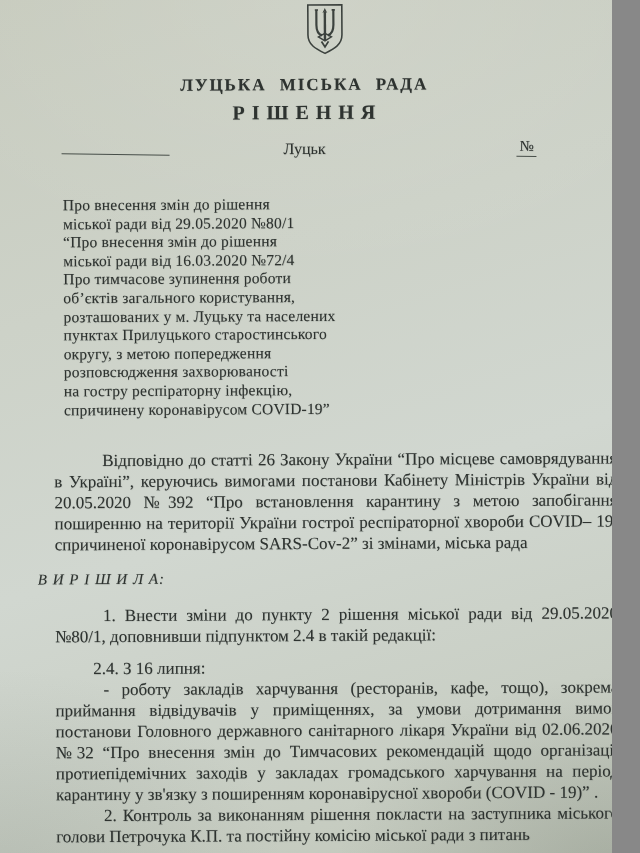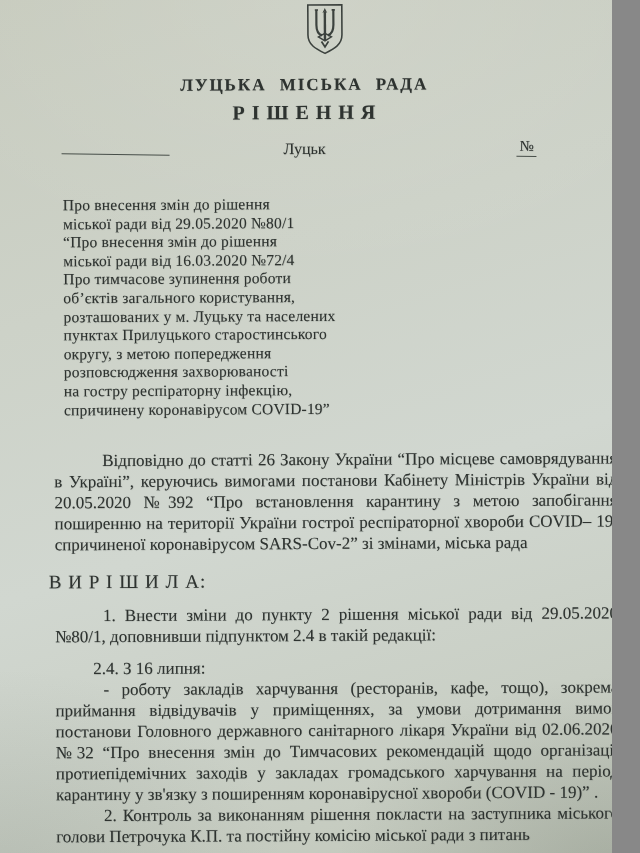--- a/index.html
+++ b/index.html
@@ -47,22 +47,22 @@
     position:absolute;left:64px;top:195px;width:330px;
     font-size:15.5px;line-height:18.6px;letter-spacing:0.2px;
     white-space:pre-line;
   }
   .preamble{
     position:absolute;left:54px;top:449px;width:563px;
     font-size:17px;line-height:21px;
     text-align:justify;text-indent:48px;
   }
   .resolution-word{
-    position:absolute;left:48px;top:570px;
-    font-size:19px;letter-spacing:1px;
+    position:absolute;left:37px;top:570px;
+    font-size:15px;letter-spacing:1px;font-style:italic;
   }
   .items{
     position:absolute;left:54px;top:604px;width:563px;
     font-size:17px;line-height:21px;
   }
   .items p{margin:0;}
   .par-justify{text-align:justify;text-indent:48px;}
   .par-plain{text-indent:38px;margin-top:11px !important;}
   .par-tight{margin-top:0 !important;}
 </style>

